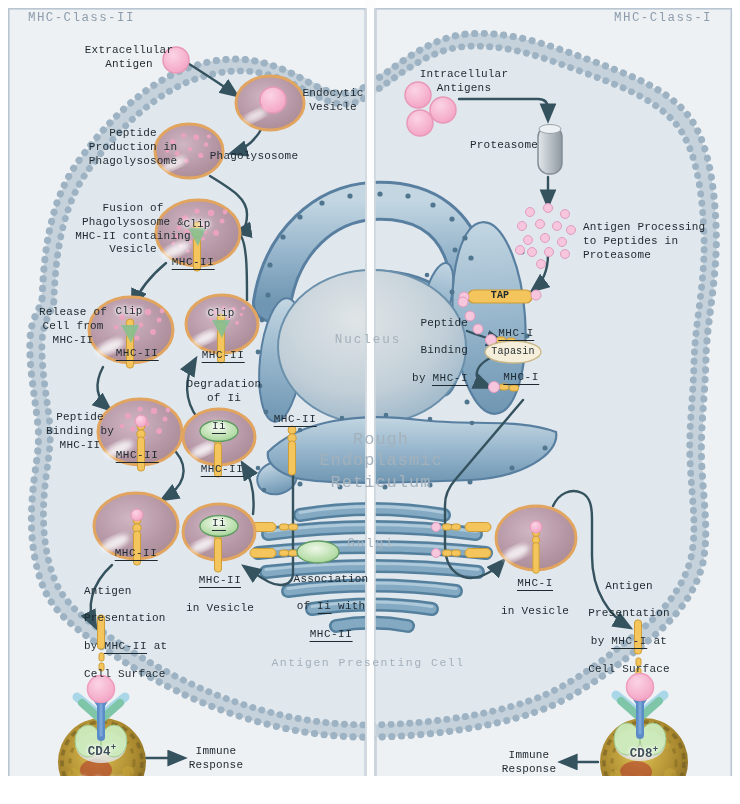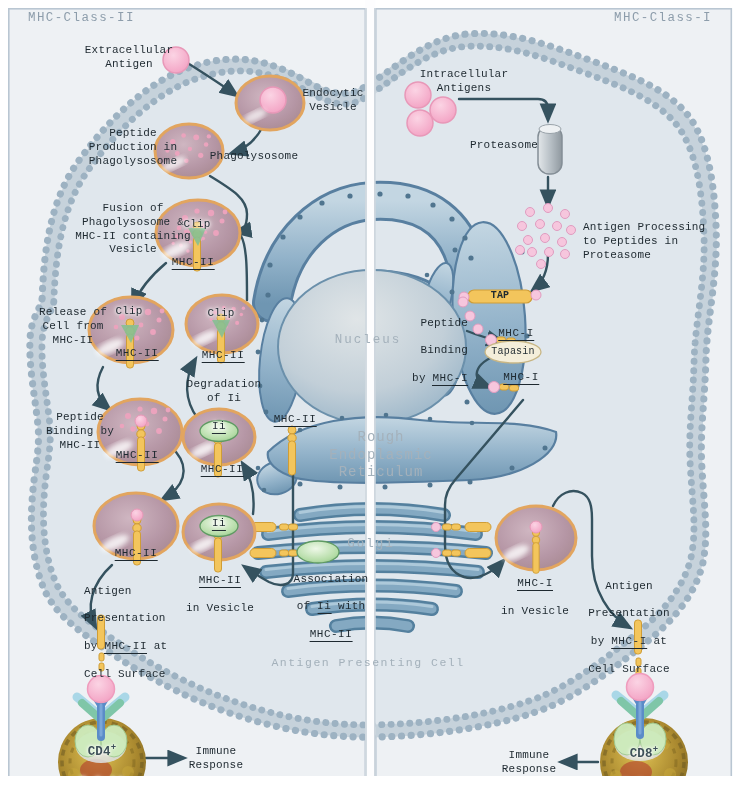--- a/index.html
+++ b/index.html
@@ -505,21 +505,21 @@
 </div>
 
 <div class="lb left-align" style="left:84px;top:571px">
   <span class="ln">Antigen</span>
   <span class="ln">Presentation</span>
   <span class="ln"><span>by </span><span class="und">MHC-II</span><span> at</span></span>
   <span class="ln">Cell Surface</span>
 </div>
 
 <div class="lb gray" style="left:368px;top:333px;font-size:12.5px">Nucleus</div>
-<div class="lb gray" style="left:381px;top:429px;font-size:14px;letter-spacing:1px">Rough
+<div class="lb gray" style="left:381px;top:429px;font-size:17px;letter-spacing:1px">Rough
 Endoplasmic
 Reticulum</div>
 <div class="lb gray" style="left:371px;top:537px;font-size:12.5px">Golgi</div>
 <div class="lb gray" style="left:368px;top:656px;font-size:11.5px;letter-spacing:1.5px">Antigen Presenting Cell</div>
 
 <div class="lb" style="left:331px;top:559px">
   <span class="ln">Association</span>
   <span class="ln"><span>of </span><span class="und">Ii</span><span> with</span></span>
   <span class="ln"><span class="und">MHC-II</span></span>
 </div>

